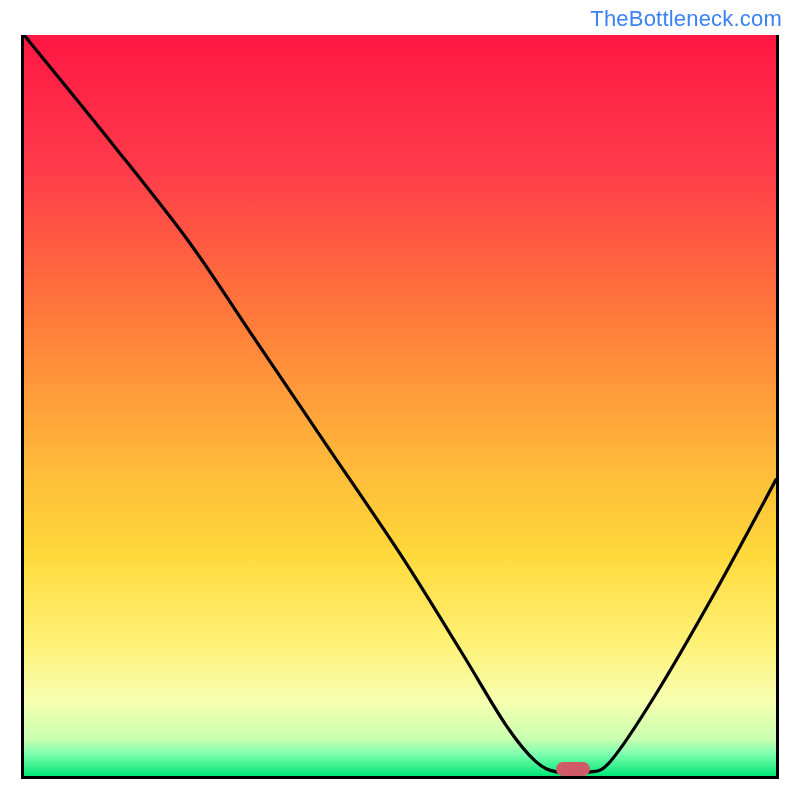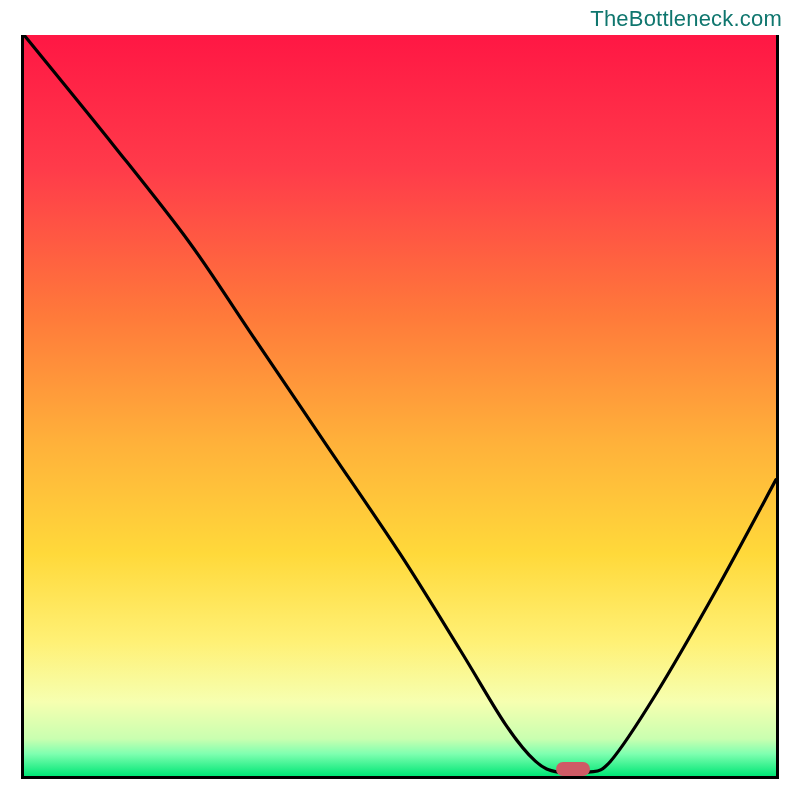--- a/index.html
+++ b/index.html
@@ -10,21 +10,21 @@
     font-family: Arial, sans-serif;
     overflow: hidden;
     position: relative;
   }
   .attribution {
     position: absolute;
     top: 6px;
     right: 18px;
     font-size: 22px;
     font-weight: 500;
-    color: #0f766e;
+    color: #3b82f6;
     letter-spacing: 0.2px;
   }
   .plot-frame {
     position: absolute;
     left: 21px;
     top: 35px;
     width: 758px;
     height: 744px;
     border: 3px solid #000;
     border-top: none;

